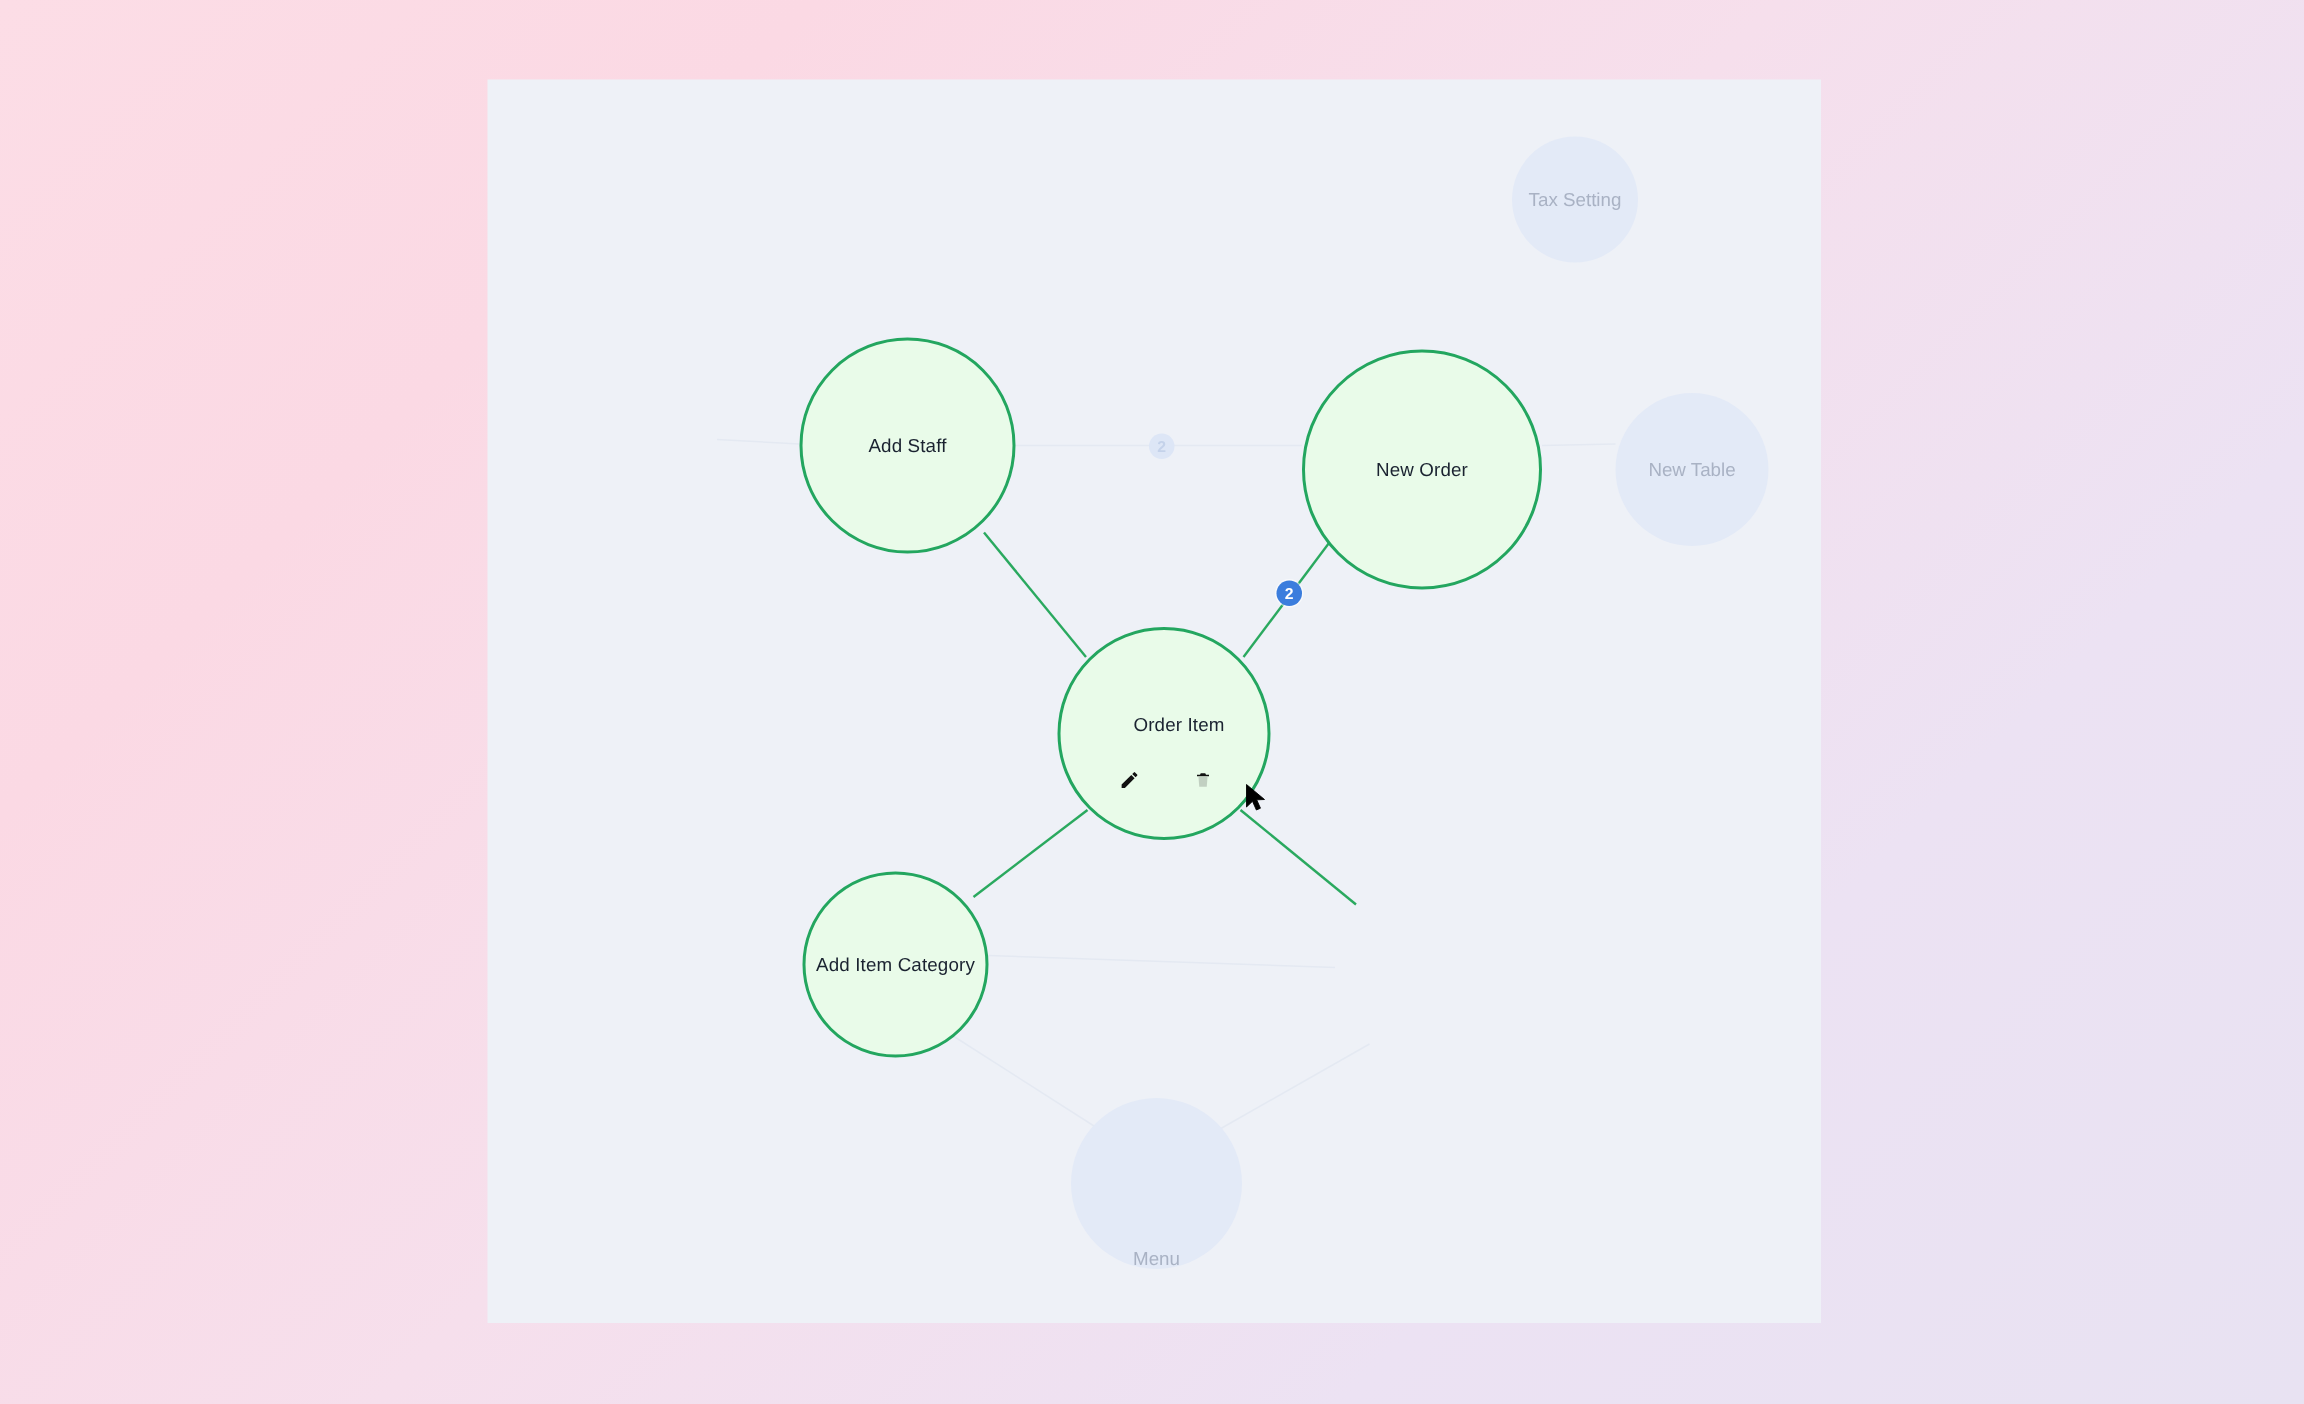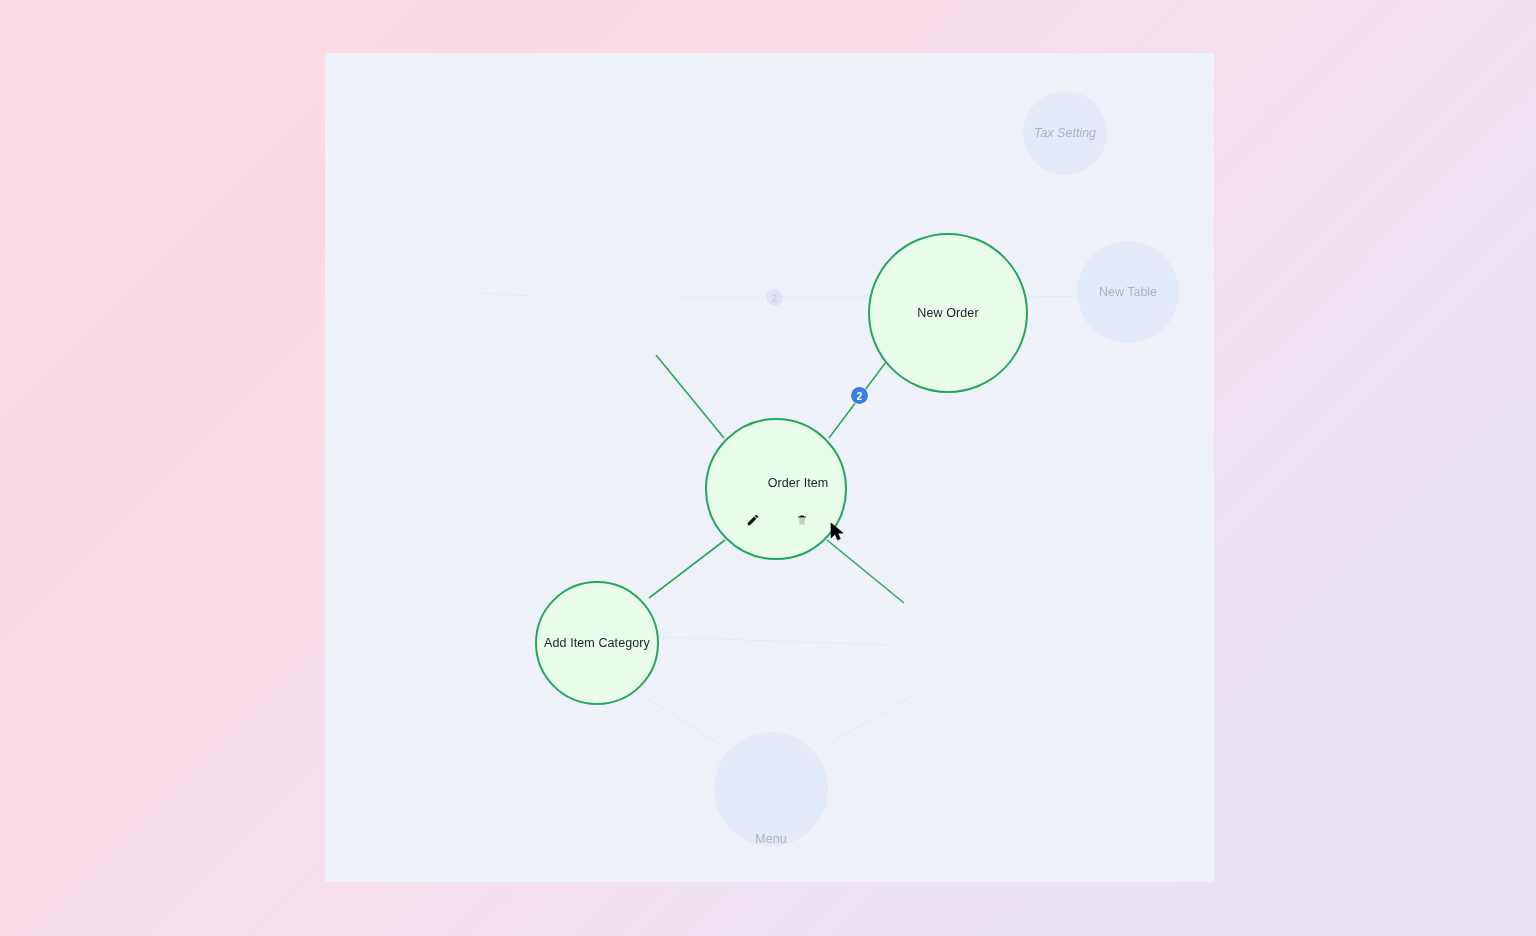--- a/index.html
+++ b/index.html
@@ -74,35 +74,38 @@
 
       <g stroke="#2aa95f" stroke-width="1.6" fill="none">
         <line x1="331" y1="302" x2="399" y2="385"></line>
         <line x1="567" y1="301" x2="504" y2="385"></line>
         <line x1="400" y1="487" x2="324" y2="545"></line>
         <line x1="502" y1="487" x2="579" y2="550"></line>
       </g>
     </svg>
 
 
+    <div class="node active" style="left:208px; top:172px; width:144px; height:144px;">
+      <span class="label">Add Staff</span>
+    </div>
 
     <div class="node active" style="left:543px; top:180px; width:160px; height:160px;">
       <span class="label">New Order</span>
     </div>
 
-    <div class="node dim" style="left:752px; top:188px; width:102px; height:102px;">
+    <div class="node dim" style="left:752px; top:209px; width:102px; height:102px;">
       <span class="label">New Table</span>
     </div>
 
-    <div class="node dim" style="left:698px; top:38px;  width:84px;  height:84px;font-style:italic;">
+    <div class="node dim" style="left:683px; top:38px;  width:84px;  height:84px;">
       <span class="label">Tax Setting</span>
     </div>
 
     <div class="node active" style="left:380px; top:365px; width:142px; height:142px;">
-      <span class="label" style="position:absolute;top:56px;left:16px;width:100%;">Order Item</span>
+      <span class="label" style="position:absolute;top:56px;left:4px;width:100%;">Order Item</span>
 
       <div class="node-actions" style="left:39px; top:93px;">
 
         <span class="ico" style="margin-right:36px;">
           <svg width="14" height="14" viewBox="0 0 24 24" aria-hidden="true">
             <path d="M3 17.25V21h3.75L17.81 9.94l-3.75-3.75L3 17.25zM20.71 7.04a1 1 0 0 0 0-1.41l-2.34-2.34a1 1 0 0 0-1.41 0l-1.83 1.83 3.75 3.75 1.83-1.83z" fill="#111111"></path>
           </svg>
         </span>
 
         <span class="ico">

